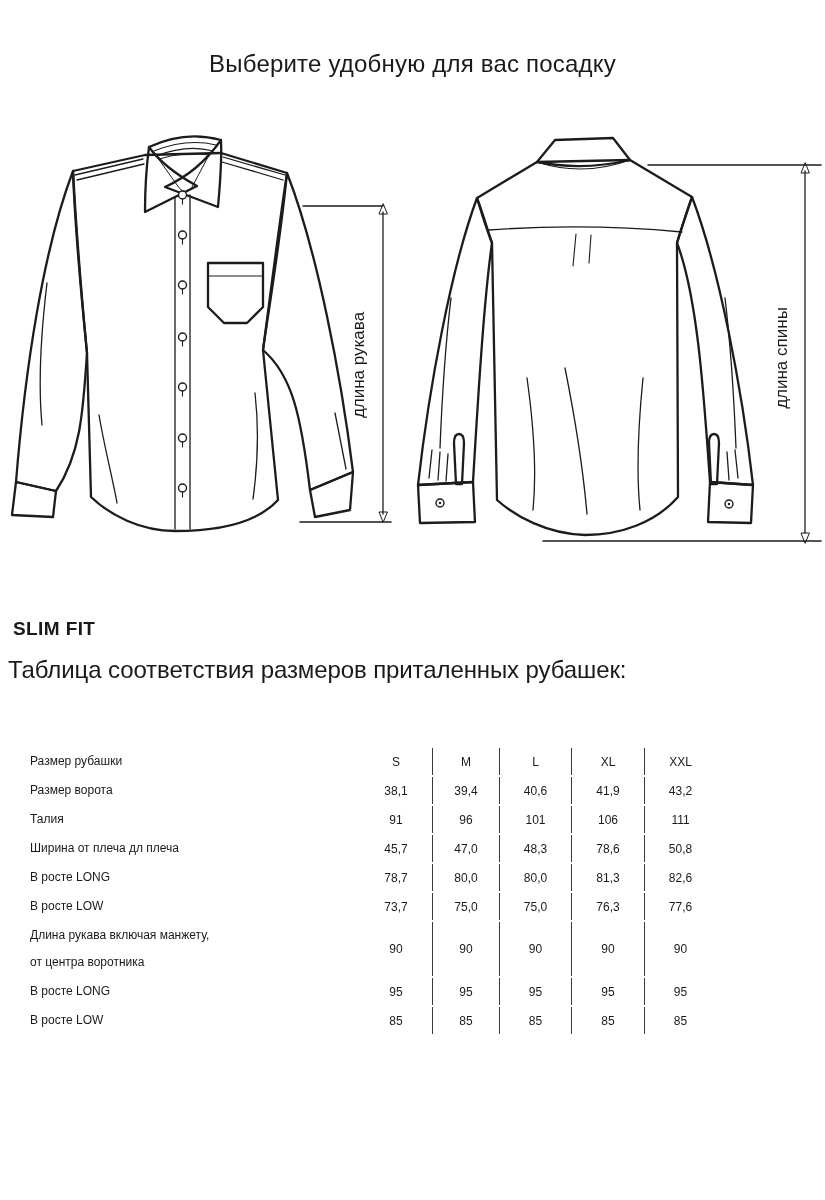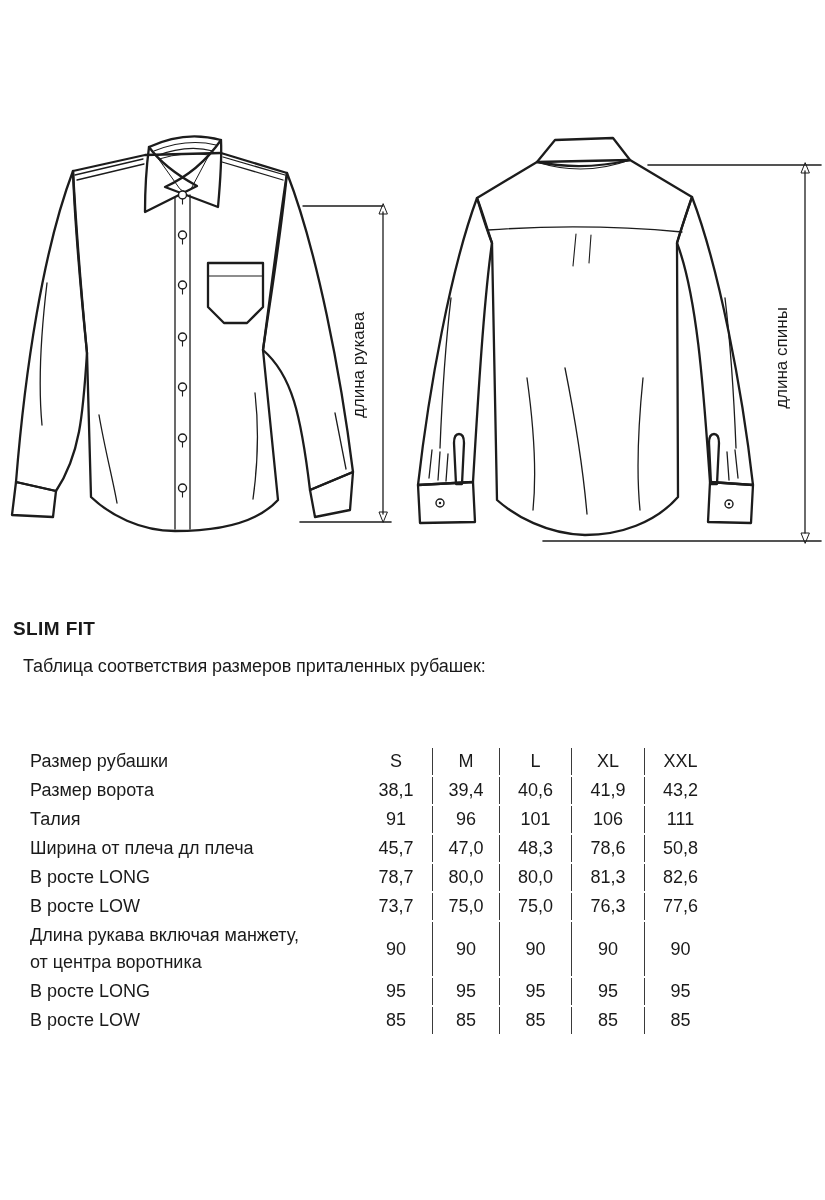--- a/index.html
+++ b/index.html
@@ -22,37 +22,38 @@
   .dim     { stroke:#333333; stroke-width:1.3; }
   .dimhead { fill:#333333; stroke:none; }
   .grayfill{ fill:#c5c5c5; stroke:none; }
   .btn     { fill:#ffffff; stroke:#1c1c1c; stroke-width:1.4; }
   .dimlabel{ font-size:17px; fill:#1a1a1a; font-family:"Liberation Sans",sans-serif; }
   .slim-heading {
     position:absolute; top:618px; left:13px;
     font-size:19px; font-weight:700; letter-spacing:.4px;
   }
   .table-caption {
-    position:absolute; top:656px; left:23px; font-size:18px; letter-spacing:-.1px;
+    position:absolute; top:656px; left:8px; font-size:24px; letter-spacing:-.1px;
   }
   table.size-table {
     position:absolute; top:746px; left:30px;
     border-collapse:separate; border-spacing:0 2px;
-    font-size:18px; table-layout:fixed;
+    font-size:12px; table-layout:fixed;
   }
   .size-table td { height:26px; padding:0; vertical-align:middle; }
   .size-table td.lbl { text-align:left; white-space:pre-line; line-height:27px; }
   .size-table td.val { text-align:center; }
   .size-table td.val + td.val { border-left:1px solid #3a3a3a; }
 </style>
 </head>
 <body>
 
 <div class="page">
 
+  <h1 class="title">Выберите удобную для вас посадку</h1>
 
   <svg class="hero" width="825" height="460" viewBox="0 0 825 460">
 
     <g transform="translate(5,0)">
 
       <path class="outline" d="M 68,56 L 140,40 L 216,38 L 282,58
            C 276,120 266,180 258,235
            L 273,385
            C 250,410 210,416 170,416
            C 135,416 105,400 86,382

